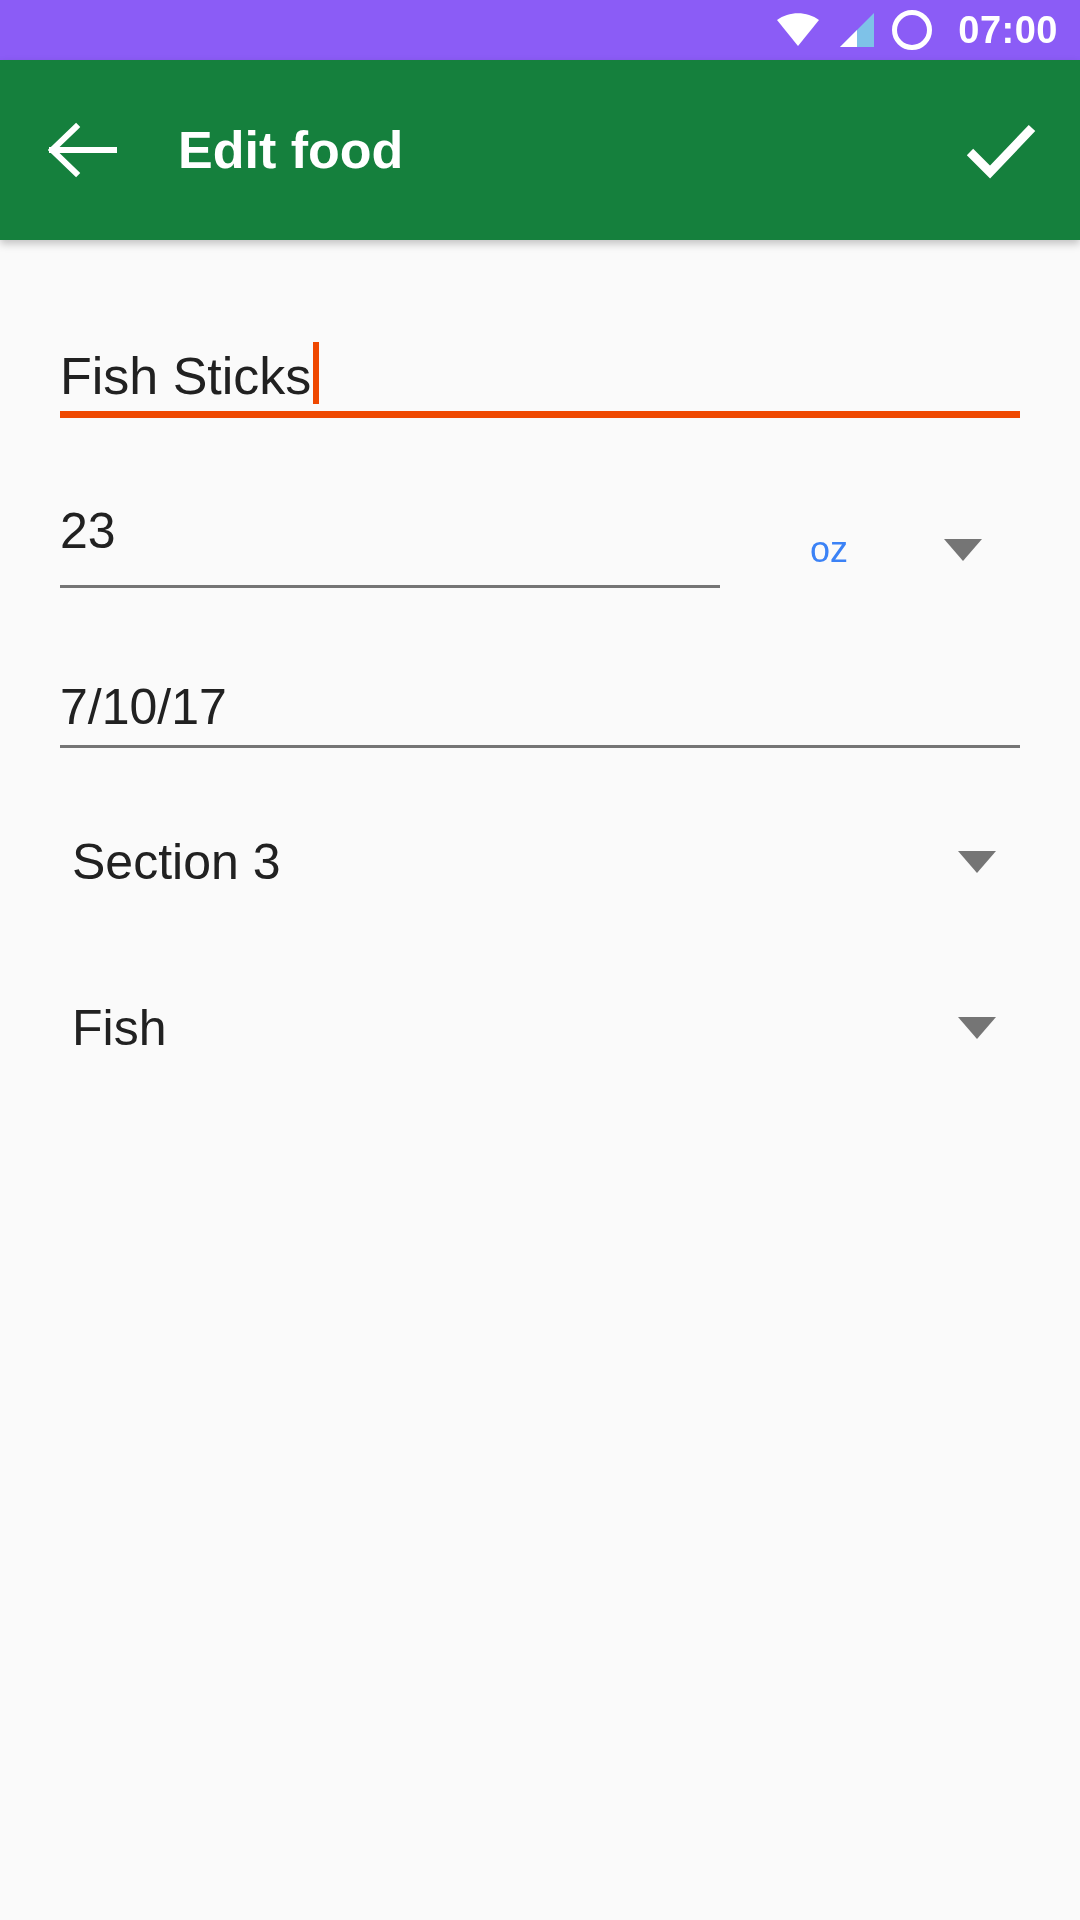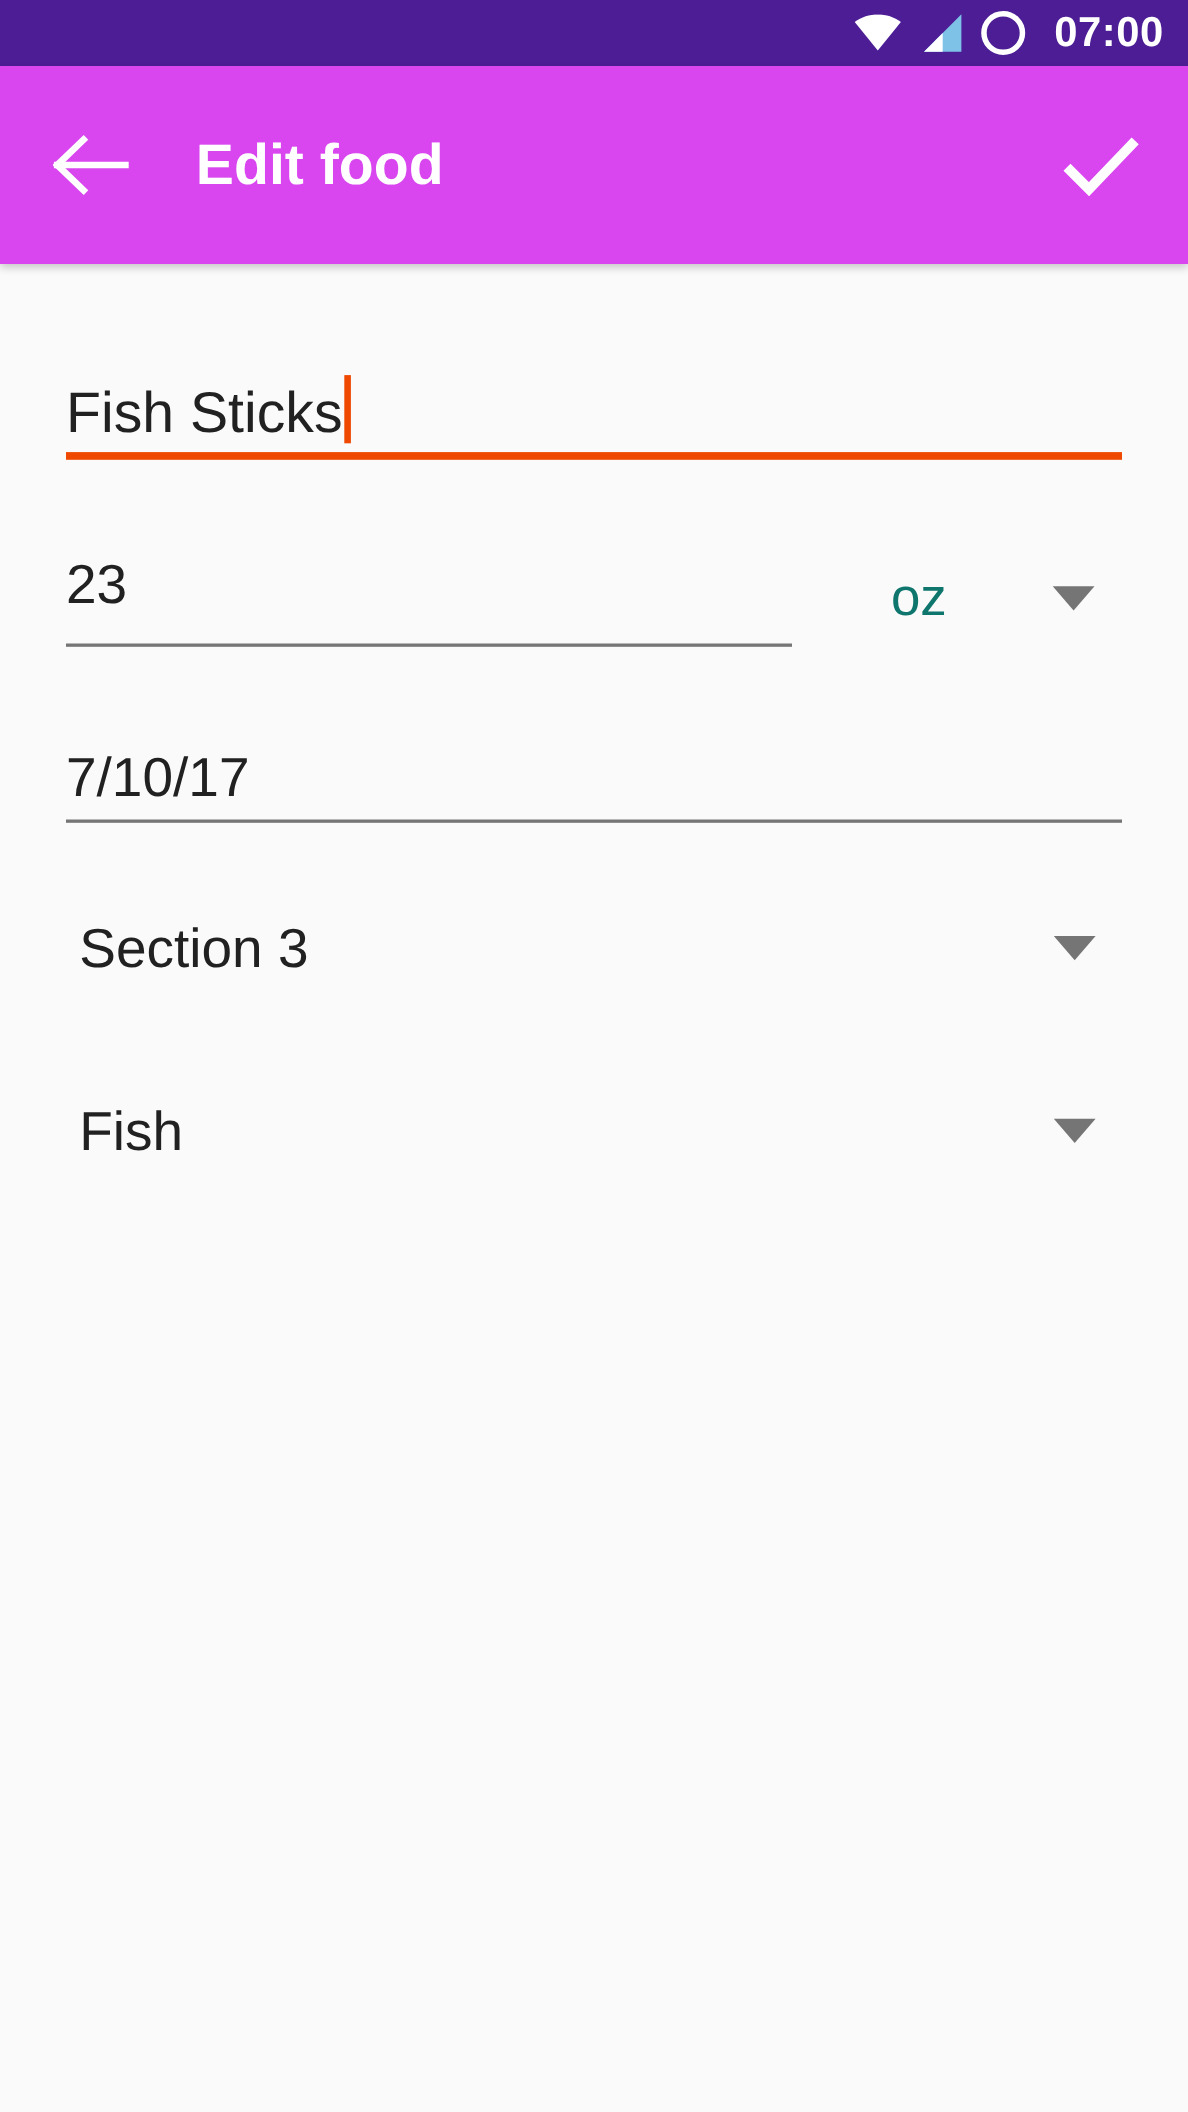--- a/index.html
+++ b/index.html
@@ -7,21 +7,21 @@
     width:1080px; height:1920px;
     background:#FAFAFA;
     font-family:"Liberation Sans", sans-serif;
     overflow:hidden;
   }
 
   
   .status-bar{
     position:relative;
     height:60px;
-    background:#4c1d95;
+    background:#8b5cf6;
     display:flex;
     align-items:center;
     justify-content:flex-end;
     padding-right:22px;
   }
   .status-icons{
     display:flex;
     align-items:center;
     gap:16px;
     height:100%;
@@ -47,21 +47,21 @@
     font-weight:bold;
     letter-spacing:0.5px;
     margin-left:10px;
     line-height:1;
   }
 
   
   .app-bar{
     position:relative;
     height:180px;
-    background:#d946ef;
+    background:#15803d;
     display:flex;
     align-items:center;
     padding:0 34px 0 40px;
     box-shadow:0 4px 8px rgba(0,0,0,0.22);
     z-index:5;
   }
   .back-btn{
     width:86px; height:86px;
     display:flex; align-items:center; justify-content:center;
     flex:0 0 auto;
@@ -159,22 +159,22 @@
     background:#757575;
   }
   .unit-wrap{
     display:flex;
     align-items:center;
     margin-left:90px;
     padding-bottom:20px;
     flex:1 1 auto;
   }
   .unit-label{
-    font-size:48px;
-    color:#0f766e;
+    font-size:36px;
+    color:#3b82f6;
     line-height:1;
   }
   .caret-tri{
     width:0; height:0;
     border-left:19px solid transparent;
     border-right:19px solid transparent;
     border-top:22px solid #757575;
   }
   .unit-caret{ margin-left:96px; }
 

